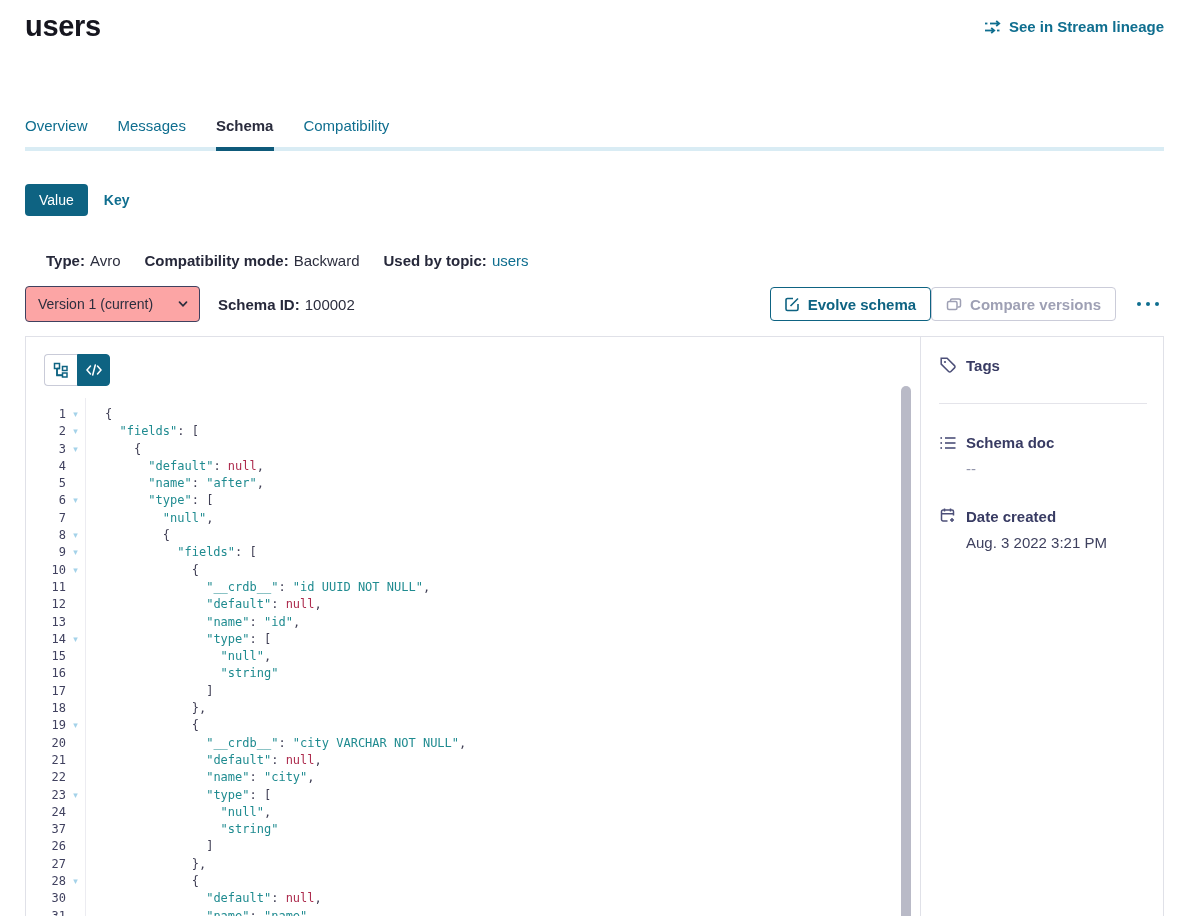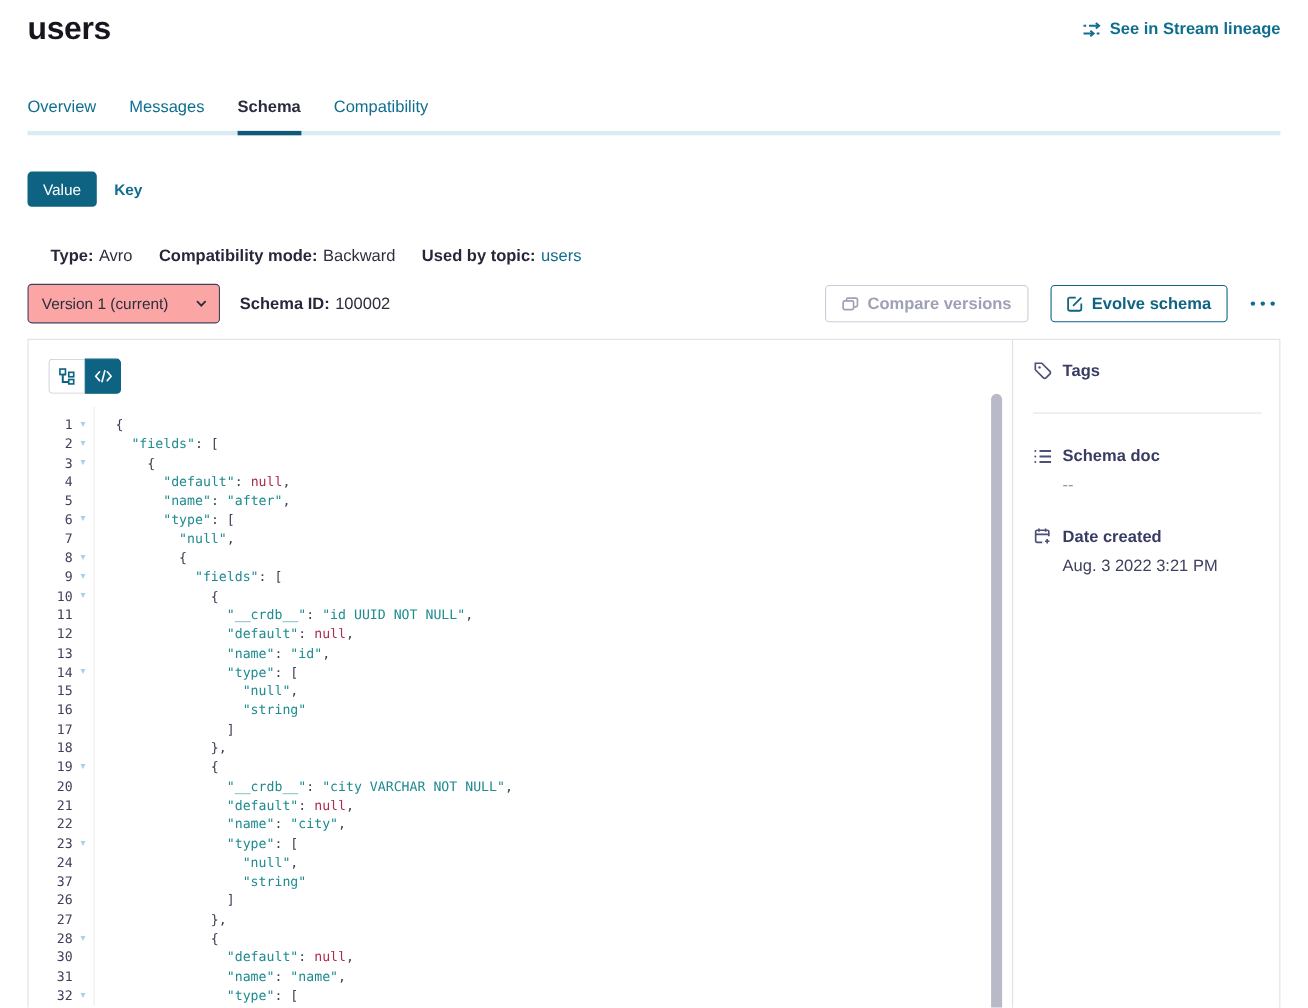--- a/index.html
+++ b/index.html
@@ -7,21 +7,21 @@
     font-family:"Liberation Sans", sans-serif; color:#2c2e3e; }
   .page { padding:0 25px; }
 
   
   header { display:flex; justify-content:space-between; align-items:flex-start; padding-top:10px; }
   h1 { font-size:29px; font-weight:700; color:#16161f; letter-spacing:-0.3px; }
   .lineage-link { display:inline-flex; align-items:center; gap:7px; margin-top:8px;
     color:#0f6e8f; font-size:15px; font-weight:600; text-decoration:none; cursor:pointer; }
 
   
-  .tabs-wrap { margin-top:46px; position:relative; }
+  .tabs-wrap { margin-top:74px; position:relative; }
   .tabs-row { display:flex; gap:30px; }
   .tab { font-size:15px; font-weight:500; color:#0f6e8f; padding-bottom:13px; cursor:pointer; }
   .tab.active { color:#2a2c3d; font-weight:600; }
   .tab-bar { height:4px; background:#d9ecf4; position:relative; }
   .tab-bar .seg { position:absolute; top:0; height:4px; background:#0e5a7a; }
 
   
   .vk-row { margin-top:33px; display:flex; align-items:center; gap:16px; }
   .value-btn { background:#0e6382; color:#fff; font-size:14px; font-weight:500;
     padding:8px 14px; border:none; border-radius:4px; cursor:pointer; font-family:inherit; }
@@ -143,37 +143,37 @@
       <span>
         <svg width="12" height="12" viewBox="0 0 12 12" fill="none" stroke="#2c2e3e" stroke-width="1.7" stroke-linecap="round">
           <path d="M2.5 4.2 6 7.8l3.5-3.6"></path>
         </svg>
       </span>
     </span>
     <span class="schema-id">
       <span class="lbl">Schema ID:</span><span class="val">100002</span>
     </span>
     <span class="spacer"></span>
+    <button class="btn btn-evolve">
+      <span style="display:flex">
+        <svg width="15" height="15" viewBox="0 0 15 15" fill="none" stroke="#0e6382" stroke-width="1.6">
+          <path d="M13 7v5a1.5 1.5 0 0 1-1.5 1.5h-9A1.5 1.5 0 0 1 1 12V3A1.5 1.5 0 0 1 2.5 1.5H8"></path>
+          <path d="M5.5 9 13 1.5"></path>
+        </svg>
+      </span>
+      <span>Evolve schema</span>
+    </button>
     <button class="btn btn-compare" disabled="">
       <span style="display:flex">
         <svg width="16" height="15" viewBox="0 0 16 15" fill="none" stroke="#9ea0b4" stroke-width="1.5">
           <rect x="1.5" y="4.5" width="9.5" height="8" rx="1.5"></rect>
           <path d="M4.5 4.5v-1A1.5 1.5 0 0 1 6 2h7A1.5 1.5 0 0 1 14.5 3.5v5A1.5 1.5 0 0 1 13 10h-1.5"></path>
         </svg>
       </span>
       <span>Compare versions</span>
-    </button>
-    <button class="btn btn-evolve">
-      <span style="display:flex">
-        <svg width="15" height="15" viewBox="0 0 15 15" fill="none" stroke="#0e6382" stroke-width="1.6">
-          <path d="M13 7v5a1.5 1.5 0 0 1-1.5 1.5h-9A1.5 1.5 0 0 1 1 12V3A1.5 1.5 0 0 1 2.5 1.5H8"></path>
-          <path d="M5.5 9 13 1.5"></path>
-        </svg>
-      </span>
-      <span>Evolve schema</span>
     </button>
     <button class="more-btn">
       <span style="display:flex">
         <svg width="24" height="6" viewBox="0 0 24 6" fill="#0f6e8f">
           <circle cx="3" cy="3" r="2"></circle>
             <circle cx="12" cy="3" r="2"></circle>
             <circle cx="21" cy="3" r="2"></circle>
         </svg>
       </span>
     </button>

